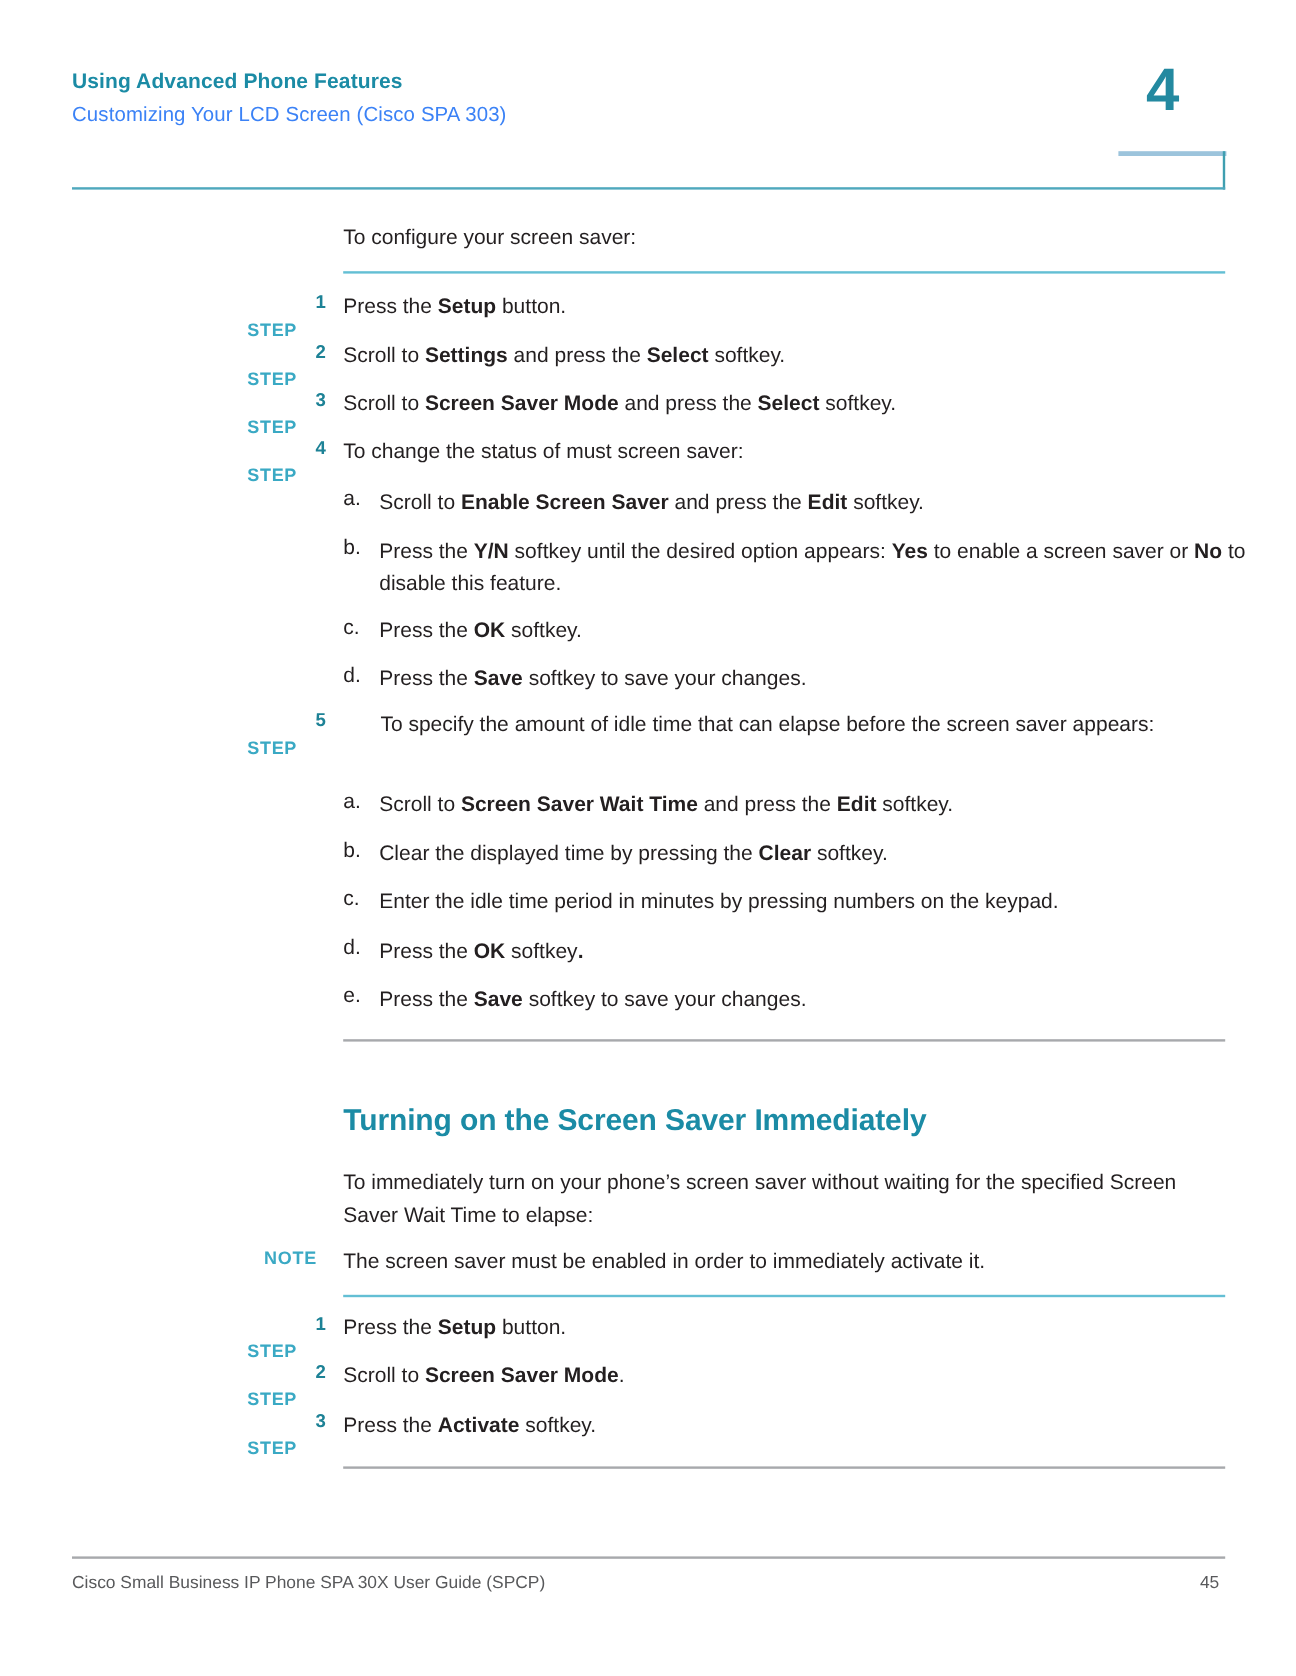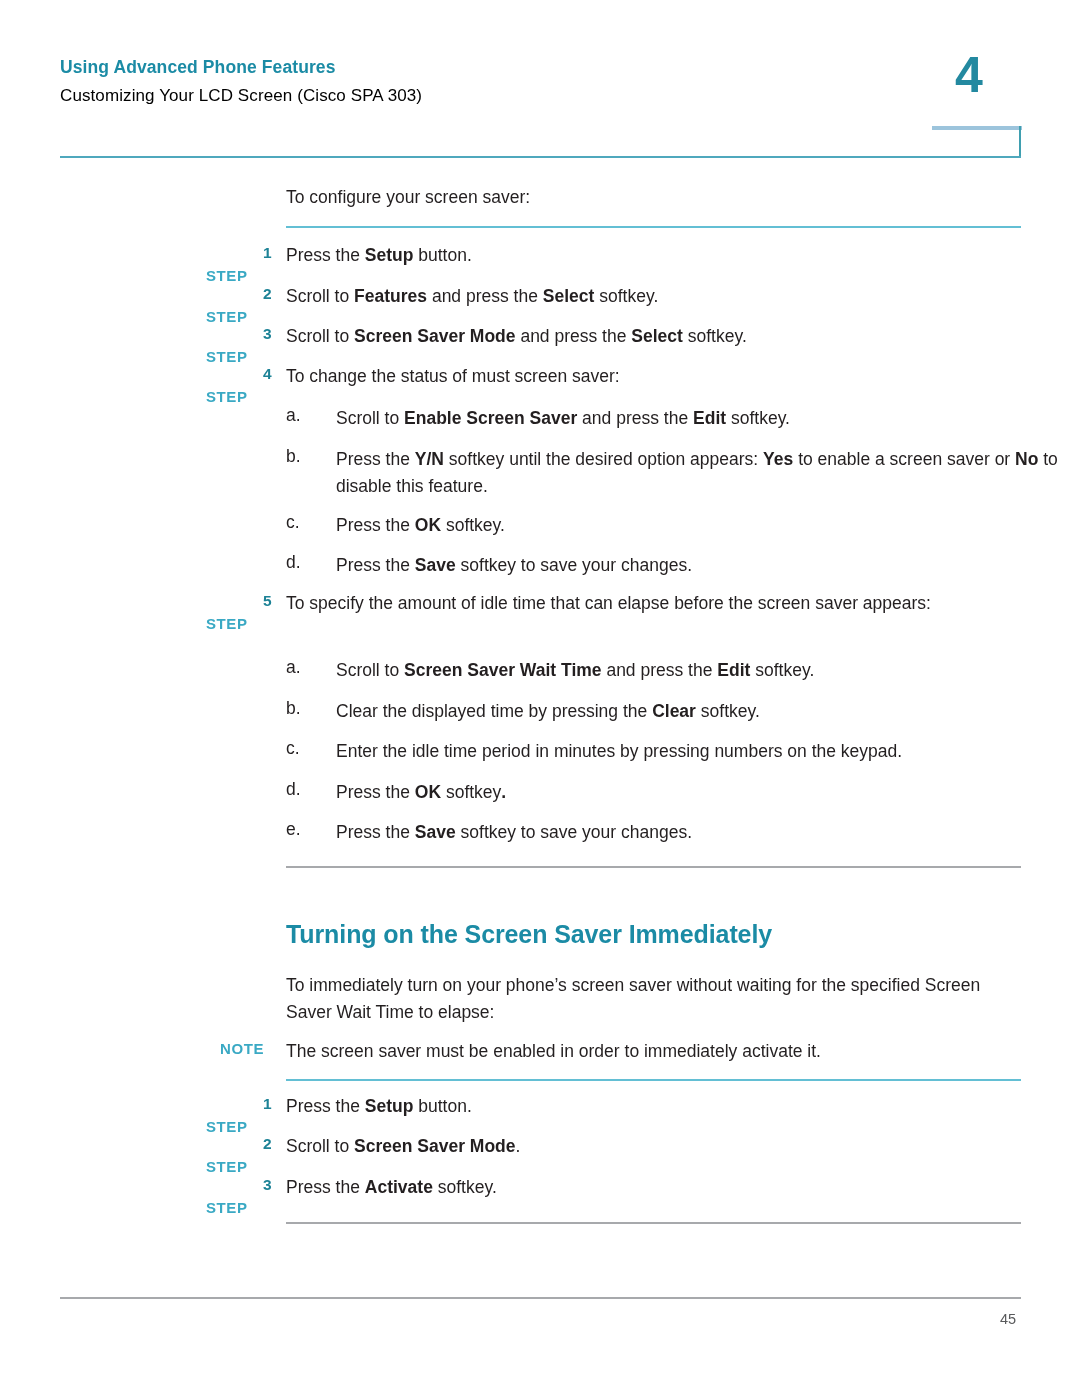--- a/index.html
+++ b/index.html
@@ -39,21 +39,21 @@
     color: #1b8ba5;
     letter-spacing: 0.1px;
     white-space: nowrap;
   }
   .header-subtitle {
     position: absolute;
     left: 60px;
     top: 86px;
     font-size: 17px;
     font-weight: normal;
-    color: #000000;
+    color: #3b82f6;
     letter-spacing: 0.1px;
     white-space: nowrap;
   }
   .chapter-number {
     position: absolute;
     left: 955px;
     top: 50px;
     font-size: 50px;
     line-height: 50px;
     font-weight: bold;
@@ -170,21 +170,20 @@
     color: #231f20;
   }
   .substep-text {
     position: absolute;
     left: 30px;
     top: 0;
     width: 740px;
     font-size: 17.5px;
     line-height: 27px;
     color: #231f20;
-    margin-left: 20px;
   }
 
   
   .section-heading {
     position: absolute;
     font-size: 25px;
     font-weight: bold;
     color: #1b8ba5;
     letter-spacing: -0.1px;
     white-space: nowrap;
@@ -249,21 +248,21 @@
 
     <div class="step-row" style="left:206px; top:244px;">
       <span class="step-label">STEP</span>
       <span class="step-num">1</span>
       <span class="step-text">Press the <b>Setup</b> button.</span>
     </div>
 
     <div class="step-row" style="left:206px; top:285px;">
       <span class="step-label">STEP</span>
       <span class="step-num">2</span>
-      <span class="step-text">Scroll to <b>Features</b> and press the <b>Select</b> softkey.</span>
+      <span class="step-text">Scroll to <b>Settings</b> and press the <b>Select</b> softkey.</span>
     </div>
 
     <div class="step-row" style="left:206px; top:325px;">
       <span class="step-label">STEP</span>
       <span class="step-num">3</span>
       <span class="step-text">Scroll to <b>Screen Saver Mode</b> and press the <b>Select</b> softkey.</span>
     </div>
 
     <div class="step-row" style="left:206px; top:365px;">
       <span class="step-label">STEP</span>
@@ -287,21 +286,21 @@
     </div>
 
     <div class="substep-row" style="left:286px; top:552px;">
       <span class="substep-marker">d.</span>
       <span class="substep-text">Press the <b>Save</b> softkey to save your changes.</span>
     </div>
 
     <div class="step-row" style="left:206px; top:592px;">
       <span class="step-label">STEP</span>
       <span class="step-num">5</span>
-      <span class="step-text" style="width:700px;">To specify the amount of idle time that can elapse before the screen saver appears:</span>
+      <span class="step-text" style="width:700px;margin-left:31px;">To specify the amount of idle time that can elapse before the screen saver appears:</span>
     </div>
 
     <div class="substep-row" style="left:286px; top:657px;">
       <span class="substep-marker">a.</span>
       <span class="substep-text">Scroll to <b>Screen Saver Wait Time</b> and press the <b>Edit</b> softkey.</span>
     </div>
 
     <div class="substep-row" style="left:286px; top:698px;">
       <span class="substep-marker">b.</span>
       <span class="substep-text">Clear the displayed time by pressing the <b>Clear</b> softkey.</span>
@@ -350,15 +349,16 @@
     <div class="step-row" style="left:206px; top:1176px;">
       <span class="step-label">STEP</span>
       <span class="step-num">3</span>
       <span class="step-text">Press the <b>Activate</b> softkey.</span>
     </div>
 
     <div class="rule rule-gray" style="left:286px; top:1222px; width:735px;"></div>
   </div>
 
   <div class="footer-rule"></div>
+  <div class="footer-text">Cisco Small Business IP Phone SPA 30X User Guide (SPCP)</div>
   <div class="footer-page">45</div>
 
 </div>
 
 </body></html>

